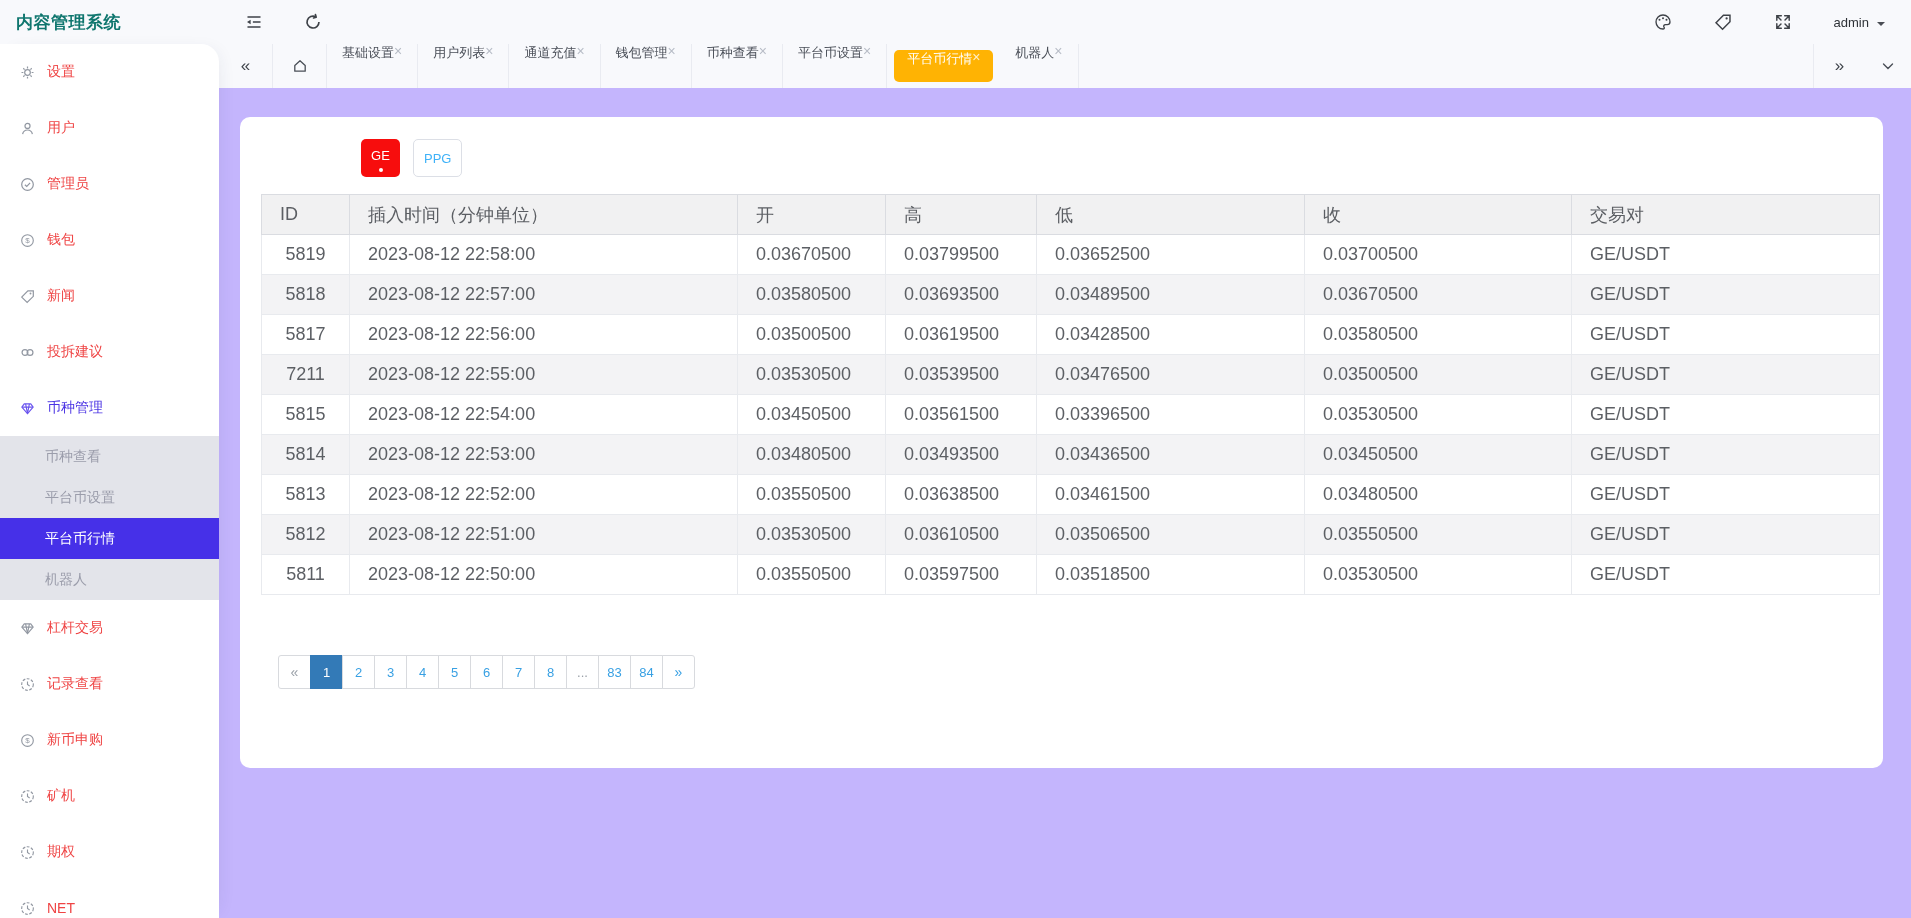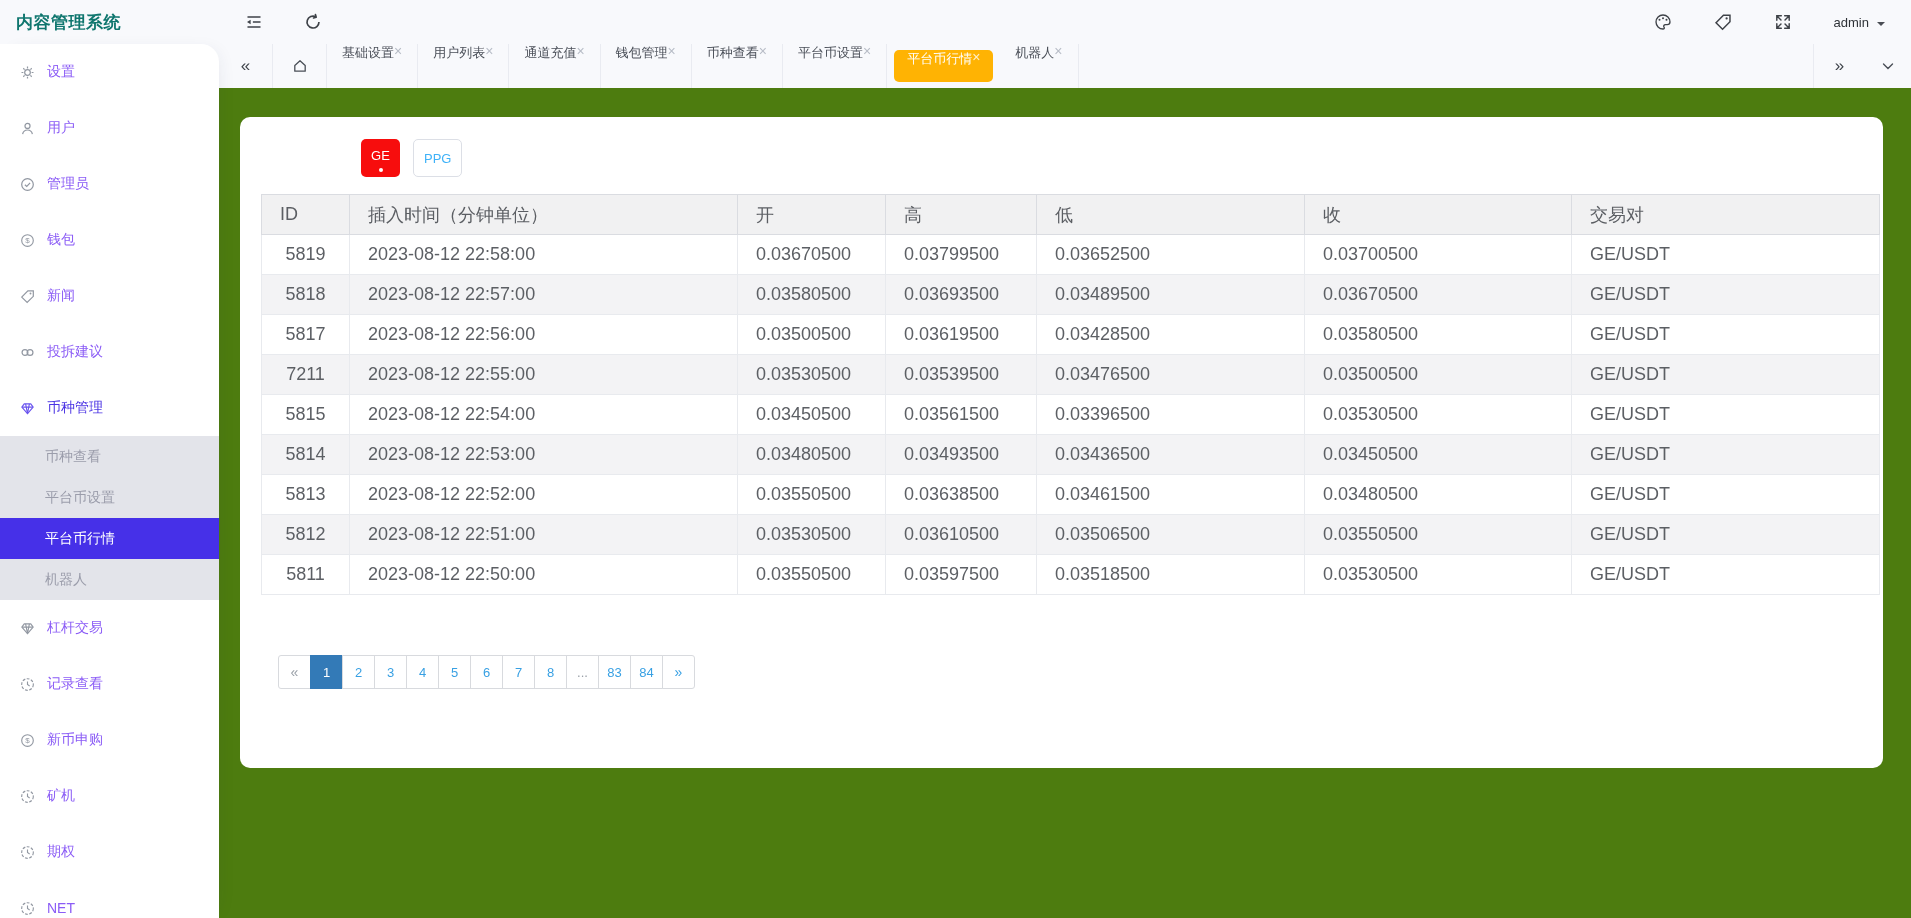--- a/index.html
+++ b/index.html
@@ -14,21 +14,21 @@
   
   .topstrip{position:absolute;left:0;top:0;width:1911px;height:44px;background:#f8f9fc;z-index:1}
   .tabstrip-bg{position:absolute;left:0;top:44px;width:1911px;height:44px;background:#f8f9fc;z-index:1}
 
   
   .sidebar{position:absolute;left:0;top:0;width:219px;height:918px;z-index:3}
   .logo{height:44px;display:flex;align-items:center;padding-left:16px;
         font-size:17px;font-weight:700;color:#0f766e;letter-spacing:.5px}
   .menu{position:absolute;left:0;top:44px;right:0;bottom:0;background:#fff;
         border-top-right-radius:18px;box-shadow:6px 0 18px -8px rgba(35,45,80,.10);overflow:hidden}
-  .menu-item{height:56px;display:flex;align-items:center;padding-left:20px;font-size:14px;color:#8b5cf6;cursor:pointer}
+  .menu-item{height:56px;display:flex;align-items:center;padding-left:20px;font-size:14px;color:#ef4444;cursor:pointer}
   .menu-item .micon{width:15px;height:15px;margin-right:12px;color:#9298a2;flex:none}
   .menu-item .micon svg{width:15px;height:15px}
   .menu-item.active-parent{color:#4b34e4}
   .menu-item.active-parent .micon{color:#6a55ee}
   .submenu{background:#e3e4ea}
   .submenu-item{height:41px;display:flex;align-items:center;padding-left:45px;font-size:14px;color:#9b9dab;cursor:pointer}
   .submenu-item.active{background:#4630e8;color:#fff}
 
   
   .topbar{position:absolute;left:219px;top:0;right:0;height:44px;z-index:2;
@@ -52,21 +52,21 @@
        border-right:1px solid #e9ebf1;font-size:13px;color:#4a4f58;cursor:pointer;box-sizing:border-box}
   .tab-close{color:#b7bcc6;font-size:14px;cursor:pointer;line-height:1}
   .tab.active{height:32px;background:#ffb303;border-radius:5px;color:#fff;
               margin:0 7px;padding:0 13px;border-right:none}
   .tab.active .tab-close{color:rgba(255,255,255,.8)}
   .tab-right{margin-left:auto;display:flex;align-items:center;height:44px}
   .tab-right .tab-ctl{border-right:none;border-left:1px solid #e9ebf1;width:52px}
   .tab-right .chev{border-left:none;width:46px}
 
   
-  .main{position:absolute;left:219px;top:88px;right:0;bottom:0;background:#4d7c0f;z-index:2}
+  .main{position:absolute;left:219px;top:88px;right:0;bottom:0;background:#c4b5fd;z-index:2}
   .card{position:absolute;left:21px;top:29px;width:1643px;height:651px;background:#fff;border-radius:10px}
 
   .coin-switch{position:absolute;left:121px;top:22px;display:flex;gap:13px}
   .btn{height:38px;border-radius:5px;font-size:13px;cursor:pointer;
        display:flex;align-items:center;justify-content:center;box-sizing:border-box;
        font-family:"Liberation Sans","DejaVu Sans",sans-serif}
   .btn-ge{width:39px;background:#f70d0d;color:#fff;border:none;position:relative;padding-bottom:7px}
   .btn-ge .dot{position:absolute;left:50%;bottom:5px;transform:translateX(-50%);
                width:4px;height:4px;border-radius:50%;background:#fff}
   .btn-ppg{min-width:47px;padding:3px 10px;background:#fff;color:#3fb2f8;border:1px solid #dcdfe6}

